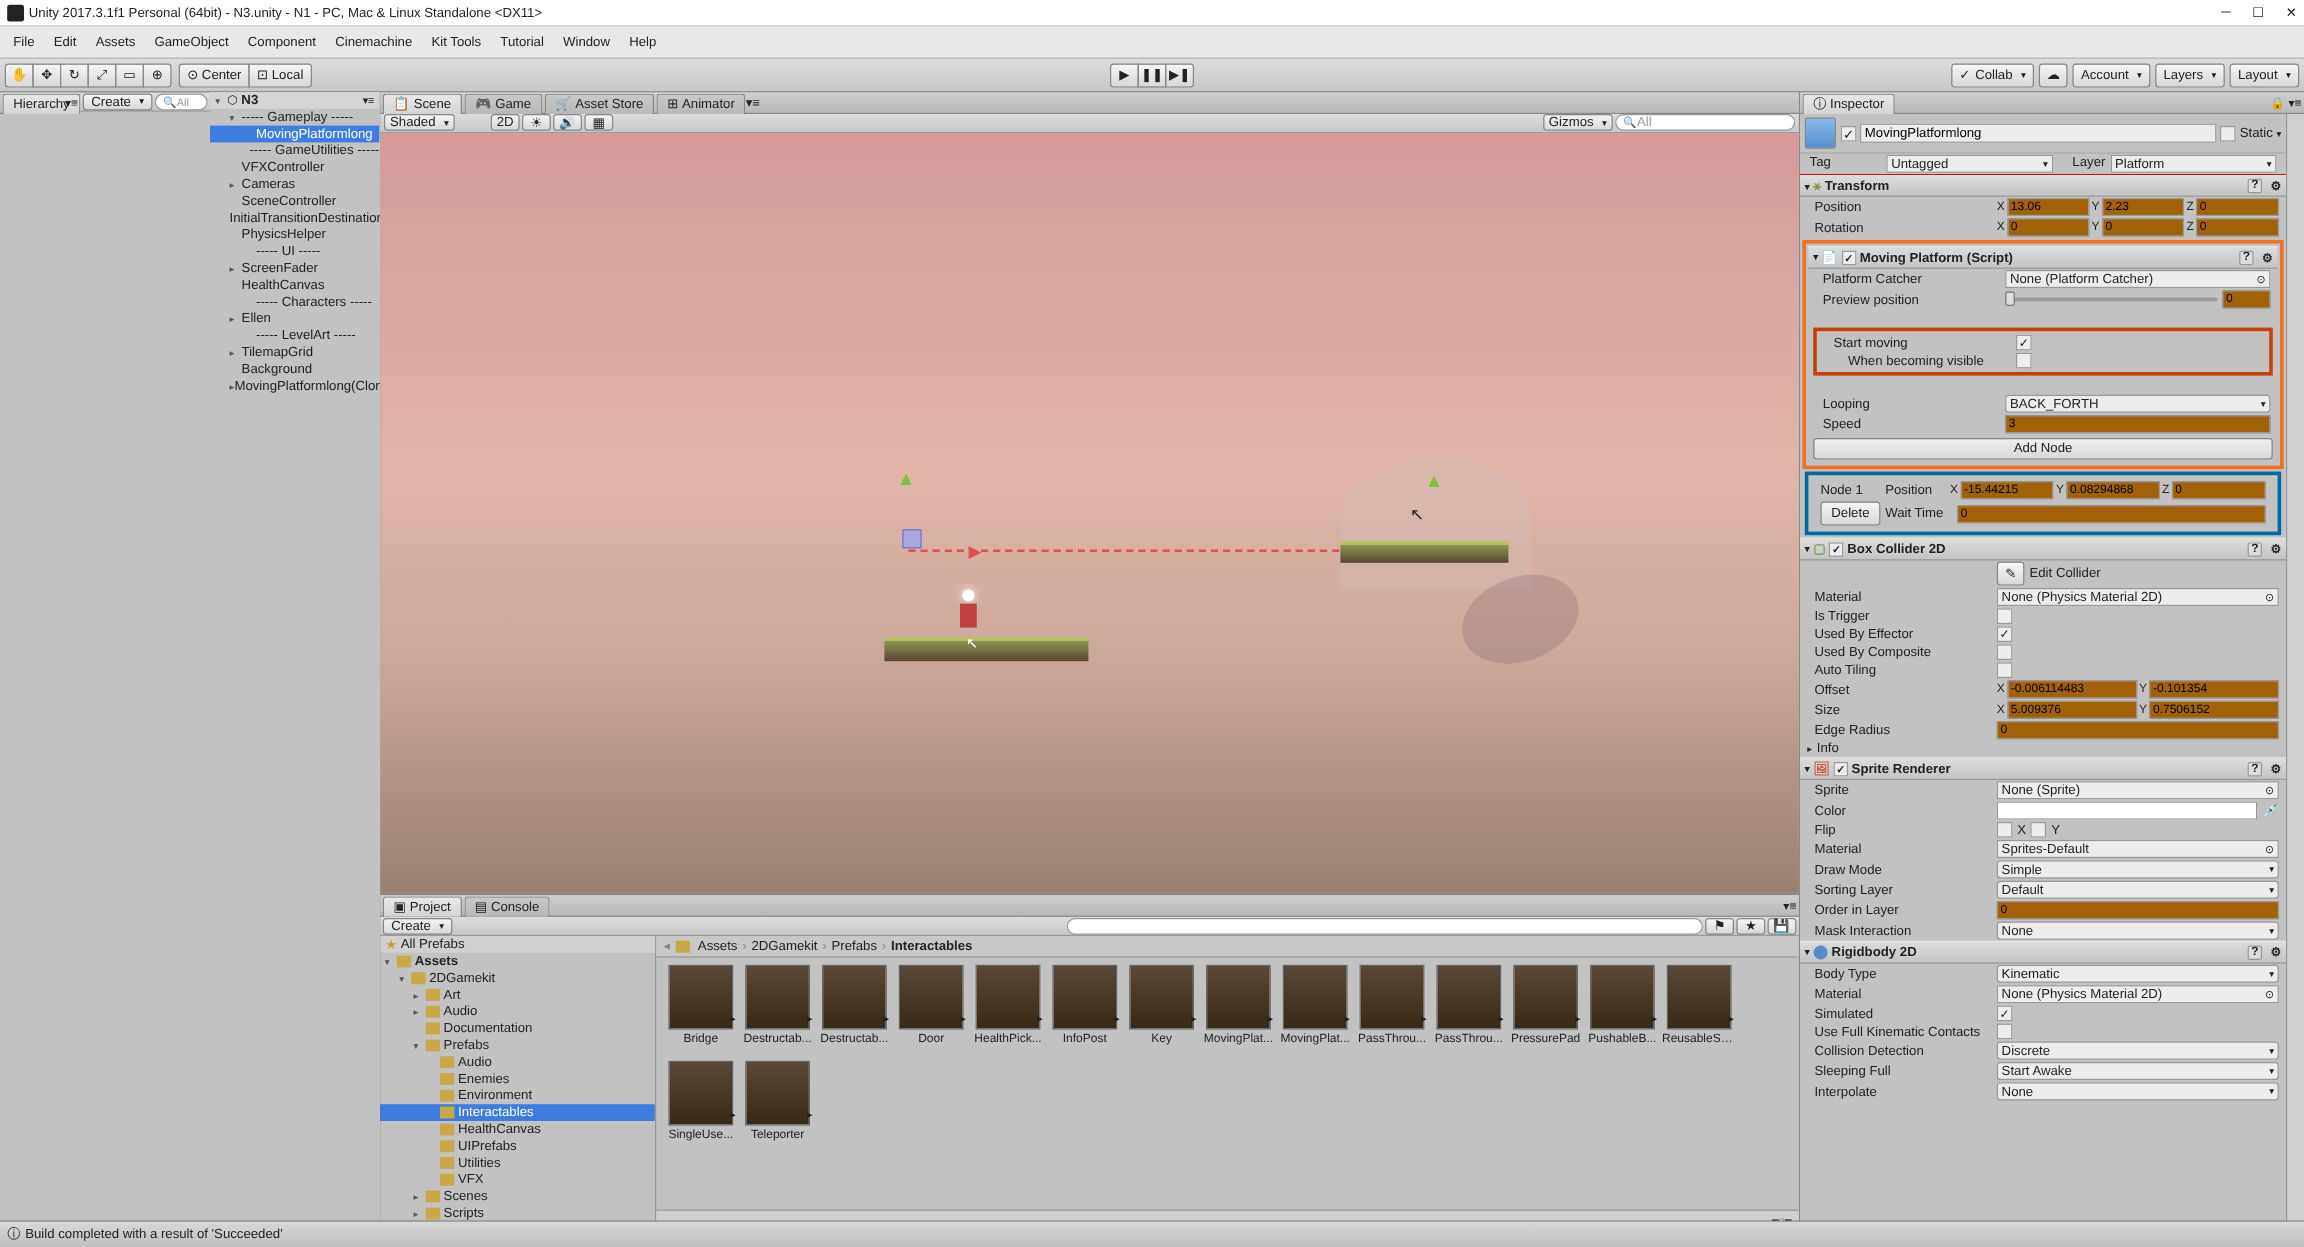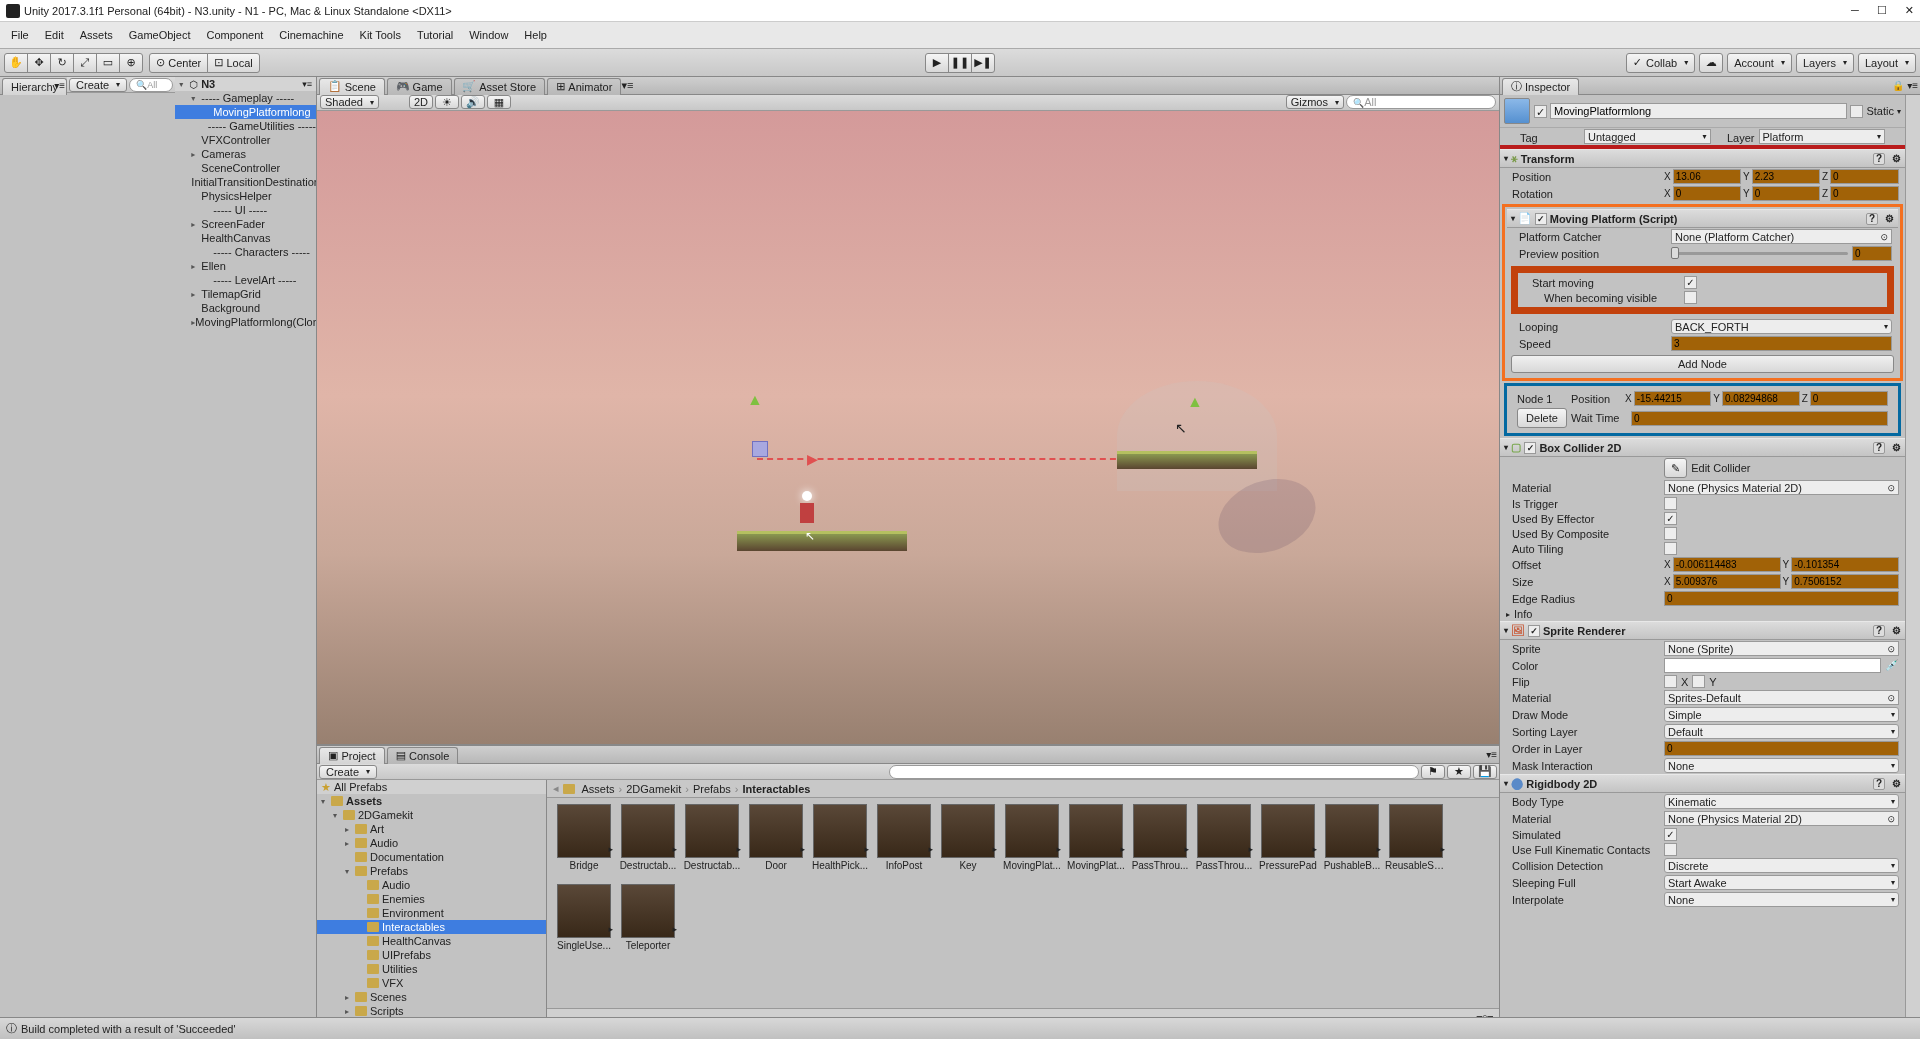--- a/index.html
+++ b/index.html
@@ -50,21 +50,21 @@
 .gizmo-x{position:absolute;left:490px;top:340px;color:#e05050;font-size:14px;}
 .dashed{position:absolute;left:440px;top:347px;width:490px;border-top:2px dashed #e05050;}
 .cube{position:absolute;left:435px;top:330px;width:16px;height:16px;background:#a8a8e0;border:1px solid #7070c0;}
 .sphere{position:absolute;left:800px;top:270px;width:160px;height:110px;border-radius:50% 50% 0 0;background:rgba(200,200,200,0.2);}
 .shadow1{position:absolute;left:900px;top:370px;width:100px;height:70px;background:rgba(60,40,80,0.15);border-radius:50%;transform:rotate(-20deg);}
 .col-insp{width:420px;background:#c2c2c2;display:flex;flex-direction:column;}
 .insp-body{flex:1;overflow:auto;font-size:11px;}
 .insp-hdr-row{display:flex;align-items:center;padding:3px 4px;gap:4px;border-bottom:1px solid #aaa;}
 .insp-cube{width:26px;height:26px;background:linear-gradient(#8bb8e8,#5590d0);border:1px solid #888;border-radius:2px;}
 .insp-name-field{flex:1;background:#ededed;border:1px solid #999;padding:1px 3px;}
-.insp-row{display:flex;align-items:flex-end;padding:1px 20px;gap:4px;border-bottom:4px solid #b91c1c;}
+.insp-row{display:flex;align-items:flex-start;padding:1px 8px;gap:4px;border-bottom:1px solid #b91c1c;}
 .insp-row .lbl{width:60px;}
 .insp-row .val{flex:1;background:#ededed;border:1px solid #999;padding:0 3px;display:flex;align-items:center;justify-content:space-between;height:15px;}
 .insp-row .val::after{content:"▾";font-size:8px;}
 .comp-hdr{background:linear-gradient(#dcdcdc,#c4c4c4);border-top:1px solid #e8e8e8;border-bottom:1px solid #999;padding:2px 4px;display:flex;align-items:center;gap:3px;position:relative;font-weight:bold;}
 .comp-hdr .arrow{font-size:8px;}
 .comp-hdr .gear{position:absolute;right:4px;font-size:10px;}
 .comp-hdr .help{position:absolute;right:20px;font-size:10px;background:#ddd;border:1px solid #999;width:12px;height:12px;border-radius:2px;text-align:center;line-height:10px;}
 .prop-row{display:flex;align-items:center;padding:1px 6px;gap:4px;}
 .prop-row .plbl{width:154px;padding-left:6px;}
 .prop-row .pval{flex:1;background:#ededed;border:1px solid #999;height:15px;padding:0 3px;display:flex;align-items:center;justify-content:space-between;}
@@ -594,21 +594,21 @@
             </div>
         <div class="prop-row">
               <span class="plbl">Preview position</span>
           <div style="flex:1;display:flex;align-items:center;gap:4px;">
             <div class="slider-track">
                   <div class="slider-thumb" style="left:0;"></div>
                 </div>
             <input class="num" style="width: 40px;" value="0">
           </div>
             </div>
-        <div style="border:7px solid #c2410c;margin:4px 4px;padding:2px;">
+        <div style="border:3px solid #c2410c;margin:15px 4px;padding:2px;">
           <div class="prop-row">
                 <span class="plbl">Start moving</span>
             <span class="chk">✓</span>
               </div>
           <div class="prop-row">
                 <span class="plbl" style="padding-left:18px;">When becoming visible</span>
             <span class="chk"></span>
               </div>
         </div>
         <div class="prop-row">

